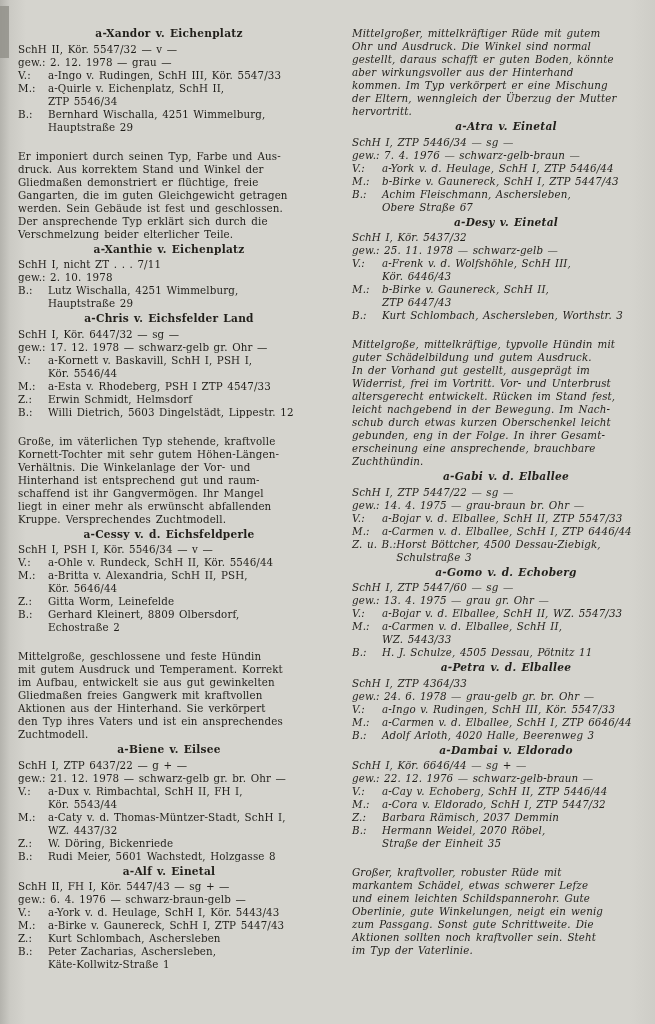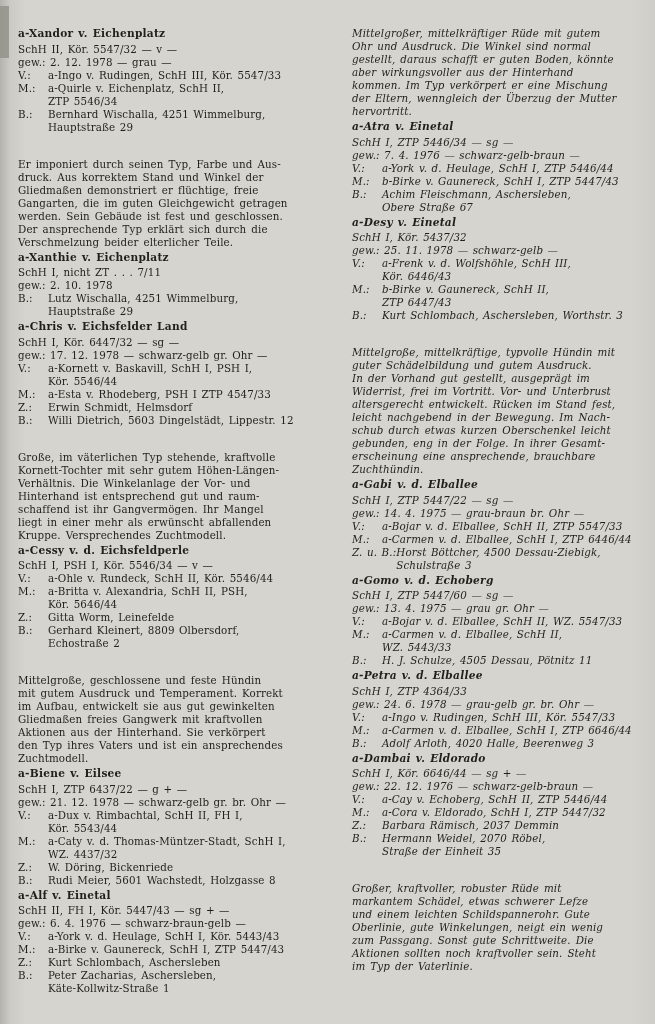--- a/index.html
+++ b/index.html
@@ -24,26 +24,27 @@
   }
   .corner-artifact{
     position:absolute;left:0;top:6px;width:9px;height:52px;
     background:#93928b;opacity:.85;
   }
   .col{position:absolute;top:27px;}
   .col-left{left:18px;width:302px;}
   .col-right{left:352px;width:308px;font-style:italic;}
   .block{margin:0;}
   .block + .entry{margin-top:2px;}
-  .block + .para{margin-top:24px;}
+  .block + .para{margin-top:16px;}
   h3.title{
     font-size:10.6px;
     font-weight:700;
     margin:0 0 2.5px 0;
     letter-spacing:0.25px;
+    text-align:center;
   }
   .iline{white-space:pre-line;}
   .field{display:flex;align-items:flex-start;}
   .flabel{flex:0 0 auto;min-width:30px;}
   .ftext{white-space:pre-line;flex:1 1 auto;}
   .para{white-space:pre-line;word-spacing:1.6px;}
 </style>
 </head>
 <body>
 

